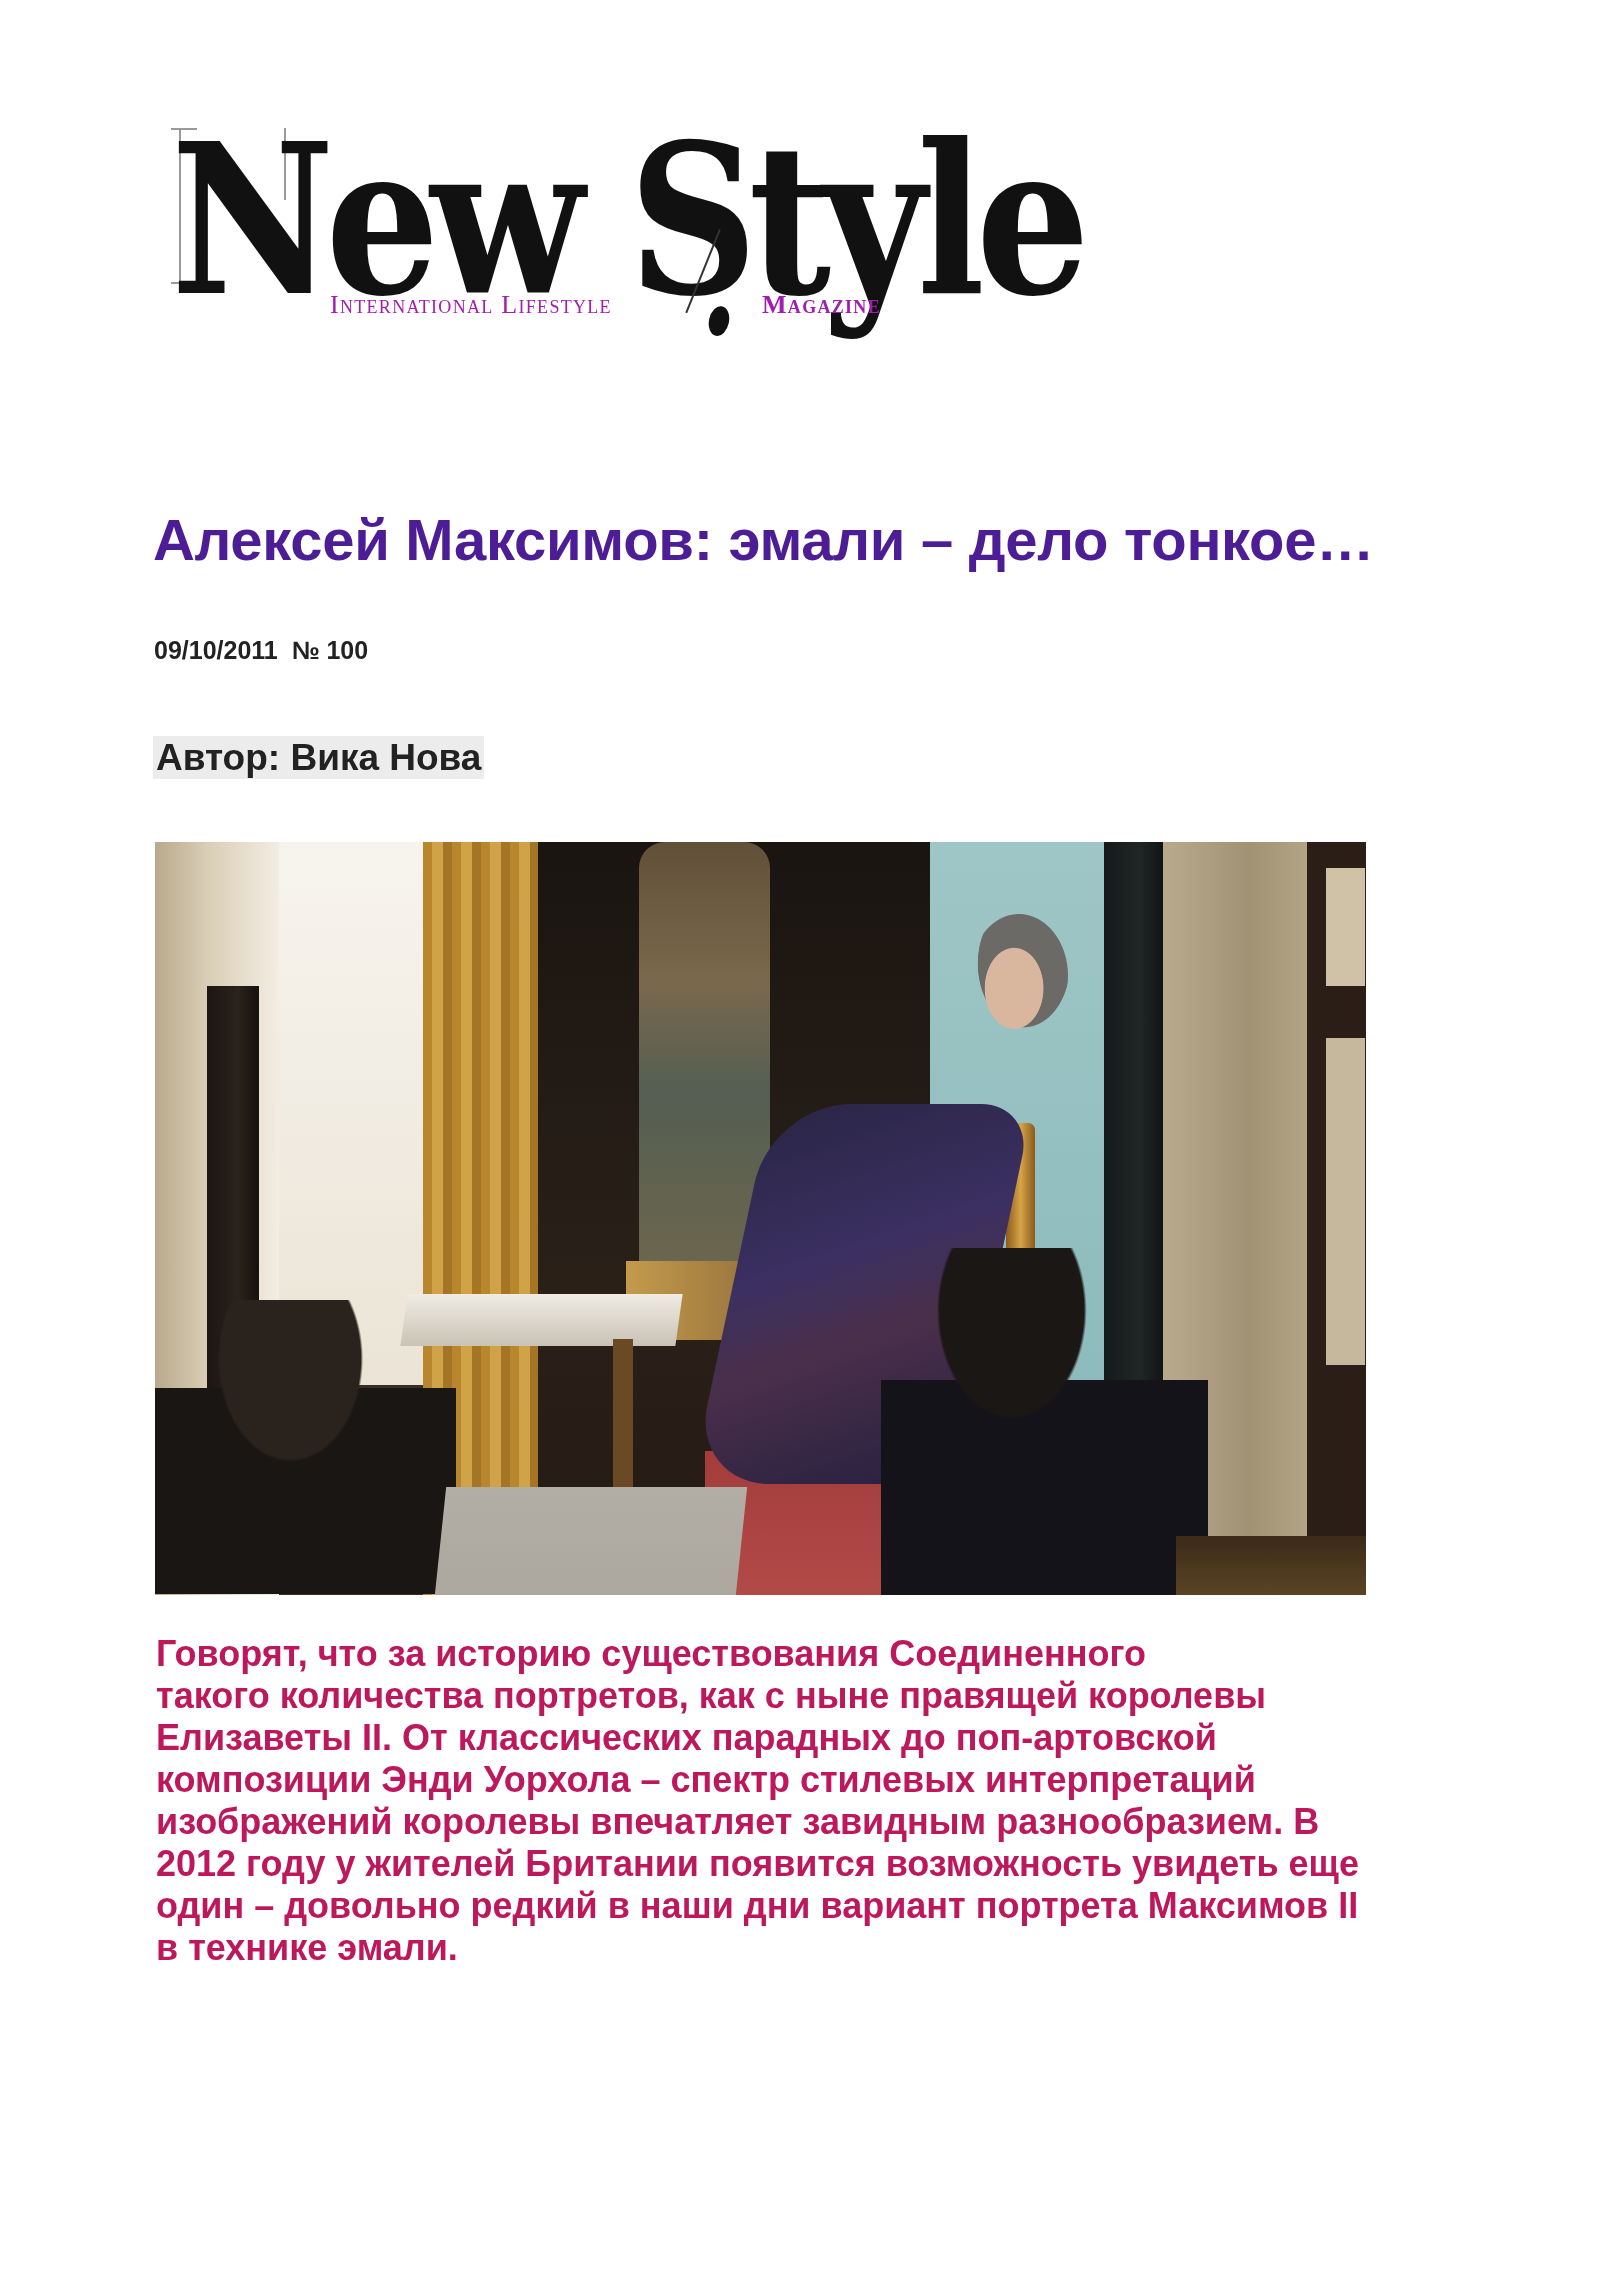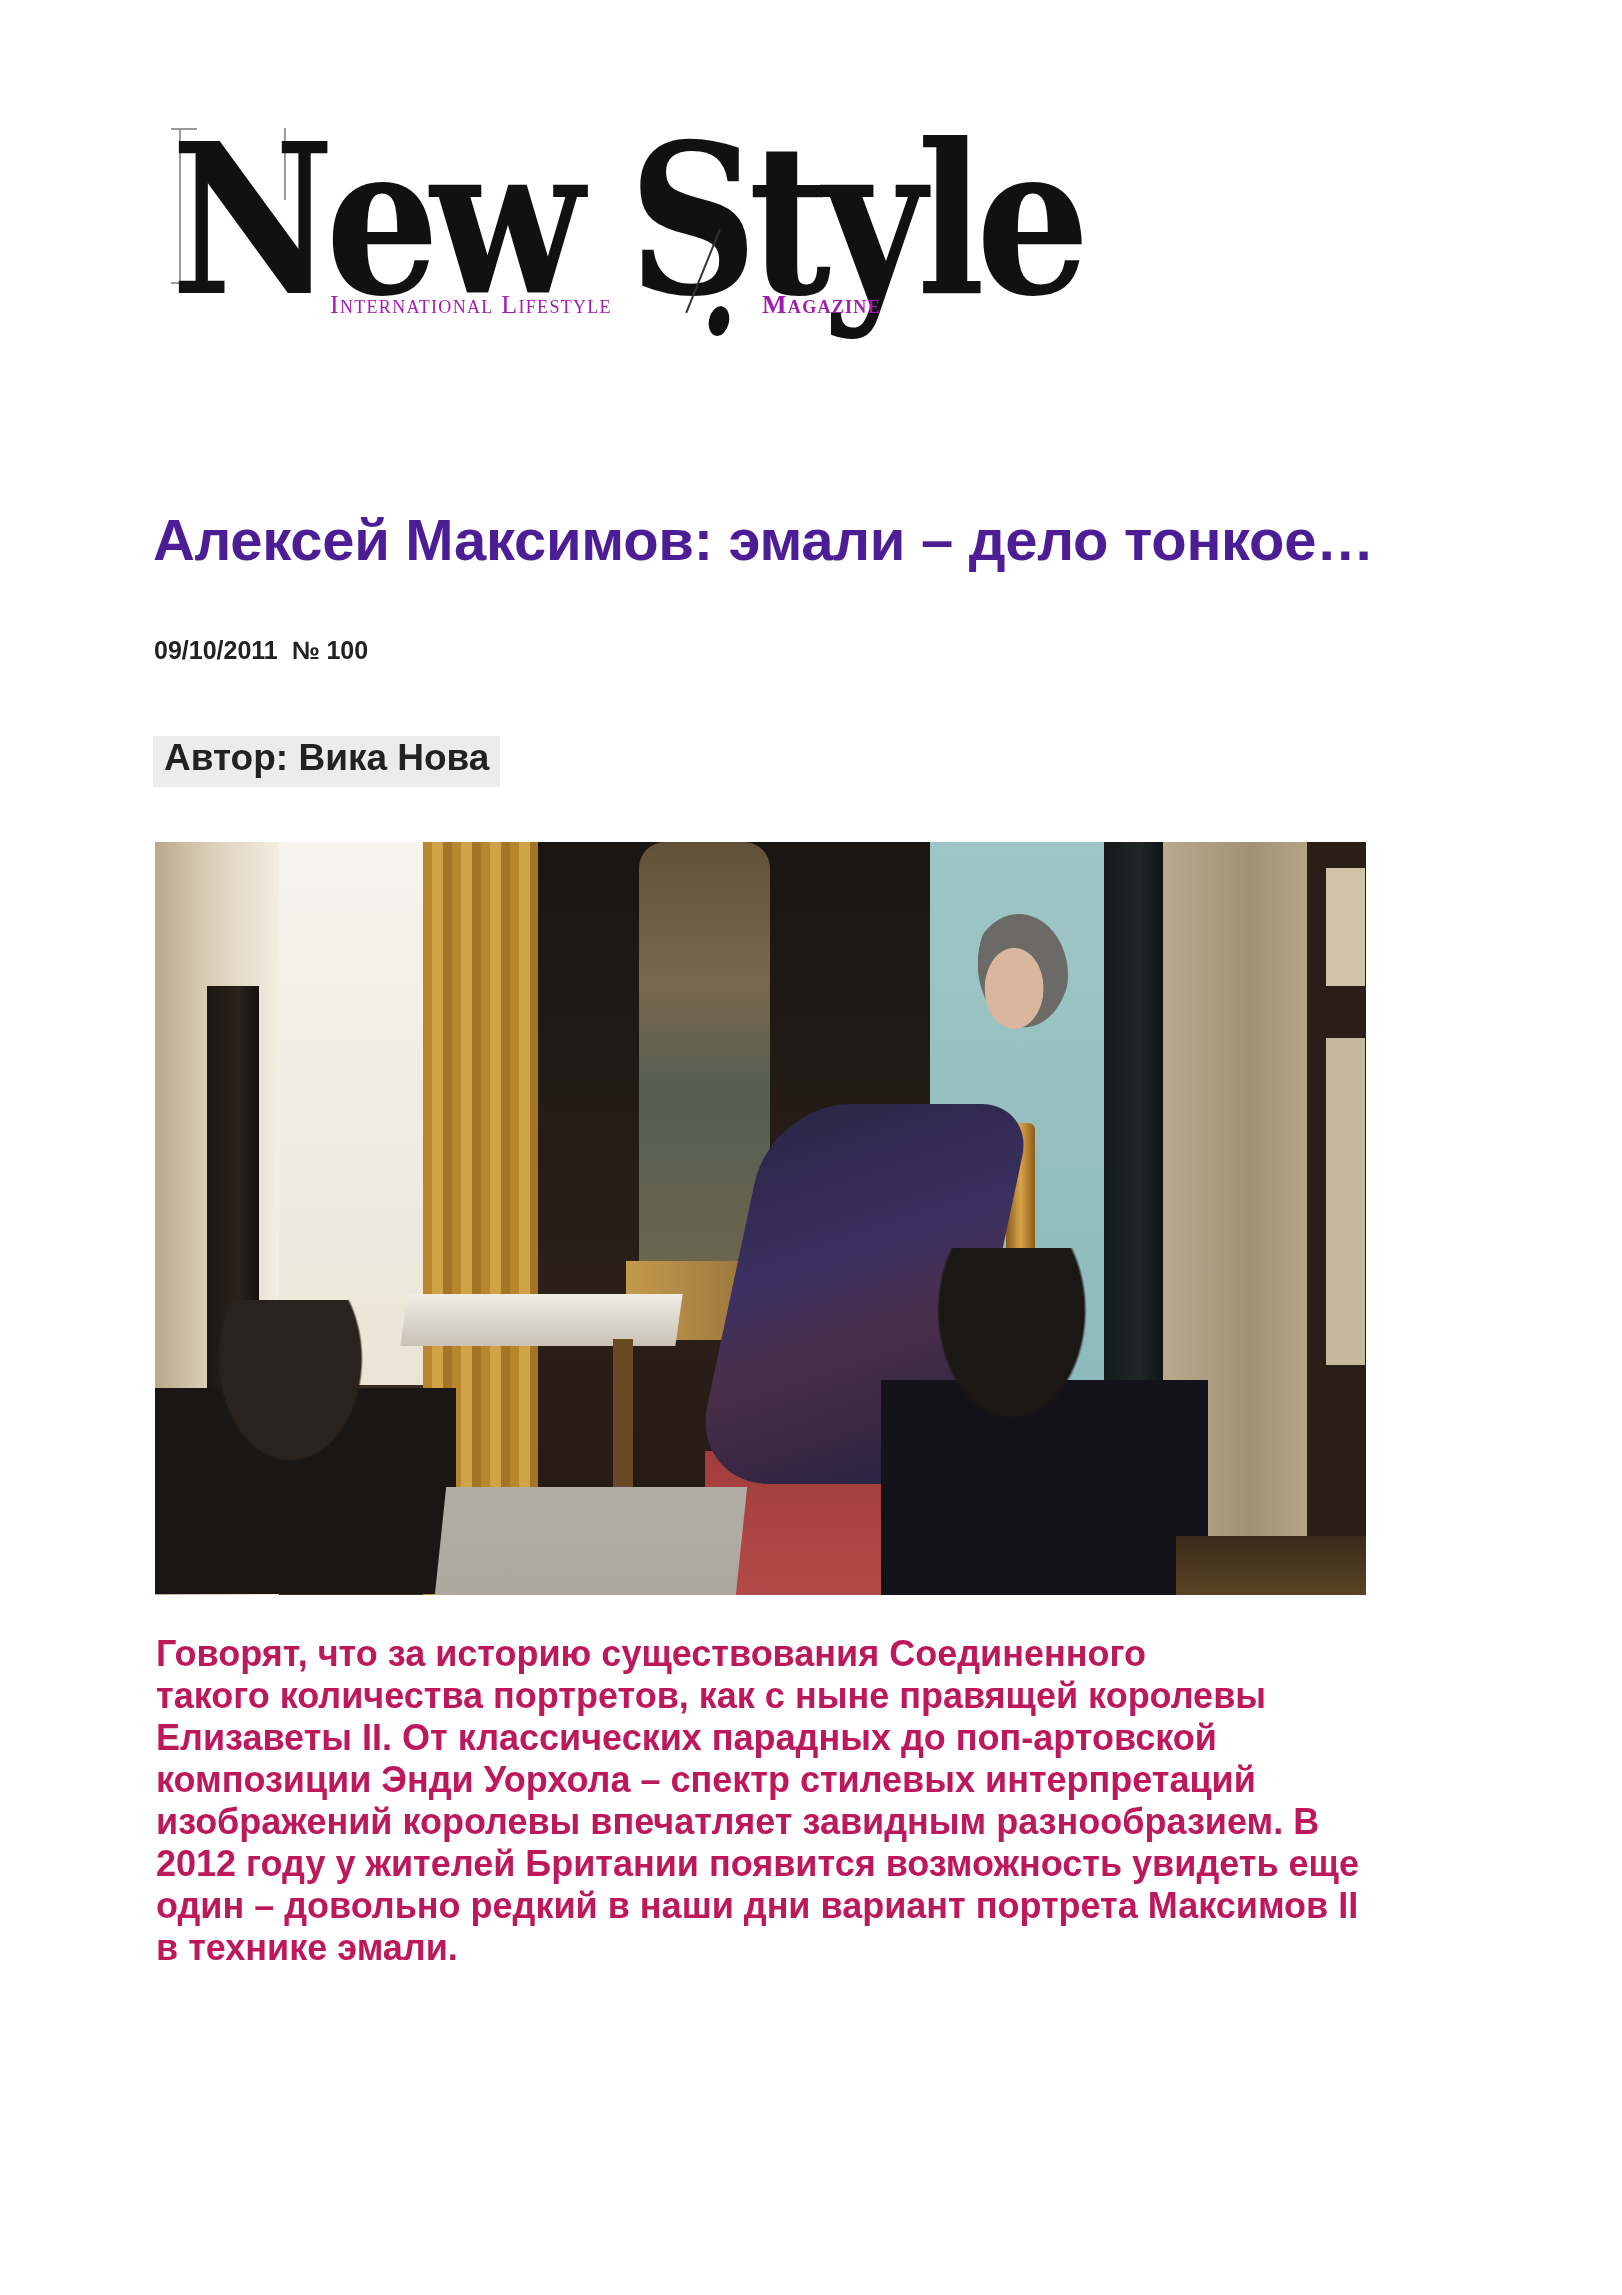--- a/index.html
+++ b/index.html
@@ -95,22 +95,22 @@
     font-size: 25px;
     font-weight: bold;
     color: #222222;
     white-space: pre;
     line-height: 1.2;
   }
   .author {
     position: absolute;
     left: 153px;
     top: 736px;
-    height: 51px;
-    padding: 0 11px;
+    height: 43px;
+    padding: 0 3px;
     background: #ececec;
     font-size: 37px;
     font-weight: bold;
     color: #222222;
     line-height: 43px;
     white-space: nowrap;
   }
 
   
   .photo {

